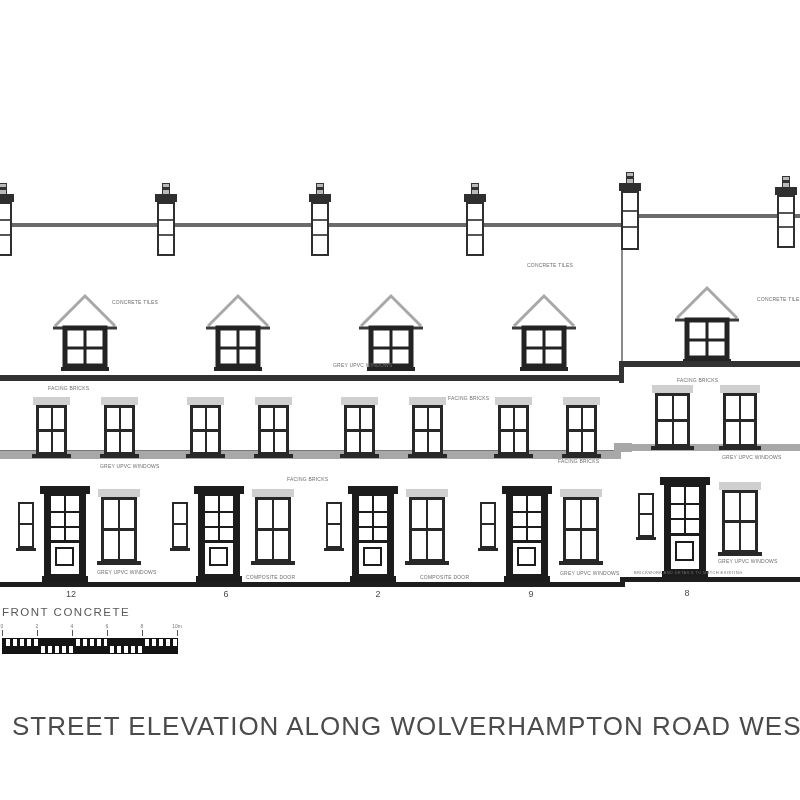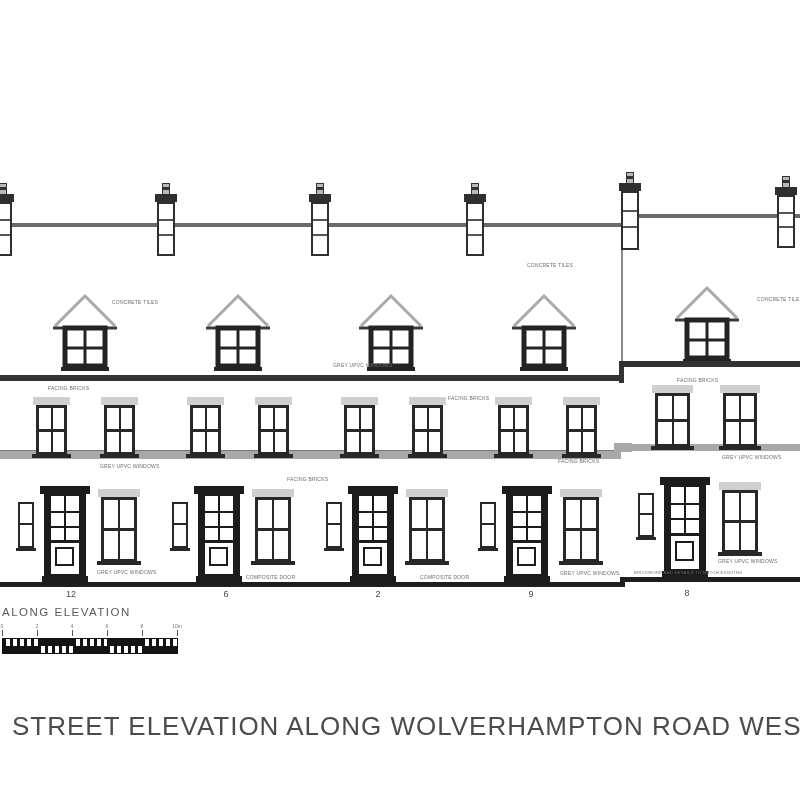--- a/index.html
+++ b/index.html
@@ -309,21 +309,21 @@
       <div class="lbl" style="left: 287px; top: 476px;">FACING BRICKS</div>
       <div class="lbl" style="left: 558px; top: 458px;">FACING BRICKS</div>
       <div class="lbl" style="left: 722px; top: 454px;">GREY UPVC WINDOWS</div>
       <div class="lbl" style="left: 97px; top: 569px;">GREY UPVC WINDOWS</div>
       <div class="lbl" style="left: 246px; top: 574px;">COMPOSITE DOOR</div>
       <div class="lbl" style="left: 420px; top: 574px;">COMPOSITE DOOR</div>
       <div class="lbl" style="left: 560px; top: 570px;">GREY UPVC WINDOWS</div>
       <div class="lbl" style="left: 718px; top: 558px;">GREY UPVC WINDOWS</div>
       <div class="lbl tiny" style="left: 634px; top: 570px;">BRICKWORK AND DETAILS TO MATCH EXISTING</div>
     </div>
-  <div class="front-lbl">ALONG ELEVATION</div>
+  <div class="front-lbl">FRONT CONCRETE</div>
   <div id="scalebar">
       <div class="scalebar-frame">
         <div class="sb-row">
           <div class="sb-seg striped"></div>
           <div class="sb-seg solid"></div>
           <div class="sb-seg striped"></div>
           <div class="sb-seg solid"></div>
           <div class="sb-seg striped"></div>
         </div>
         <div class="sb-row">

